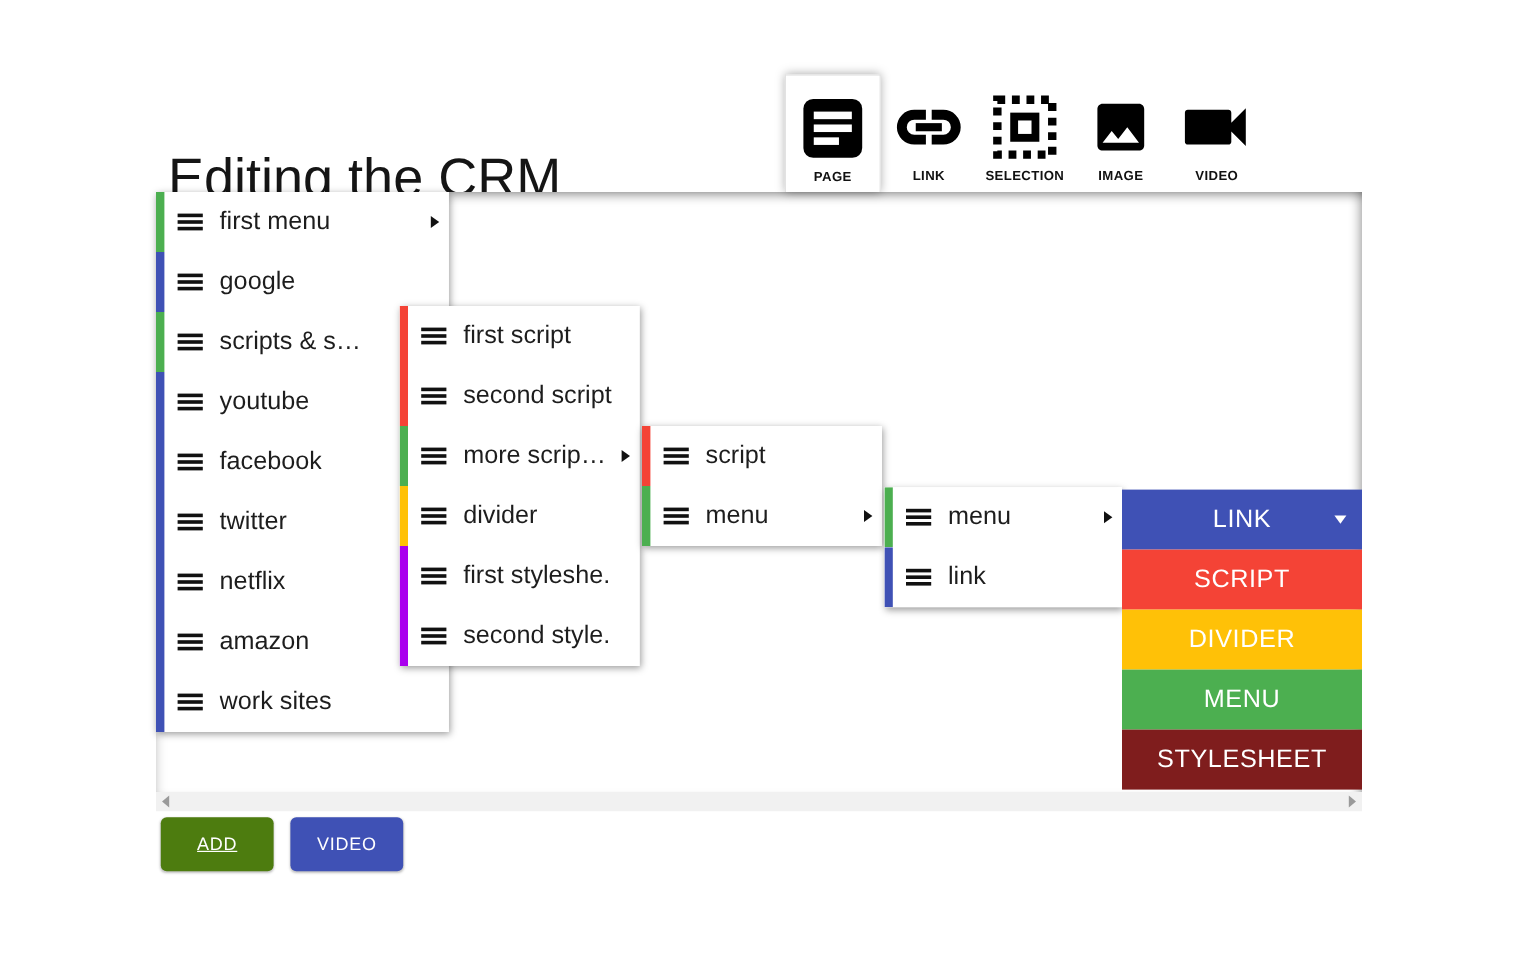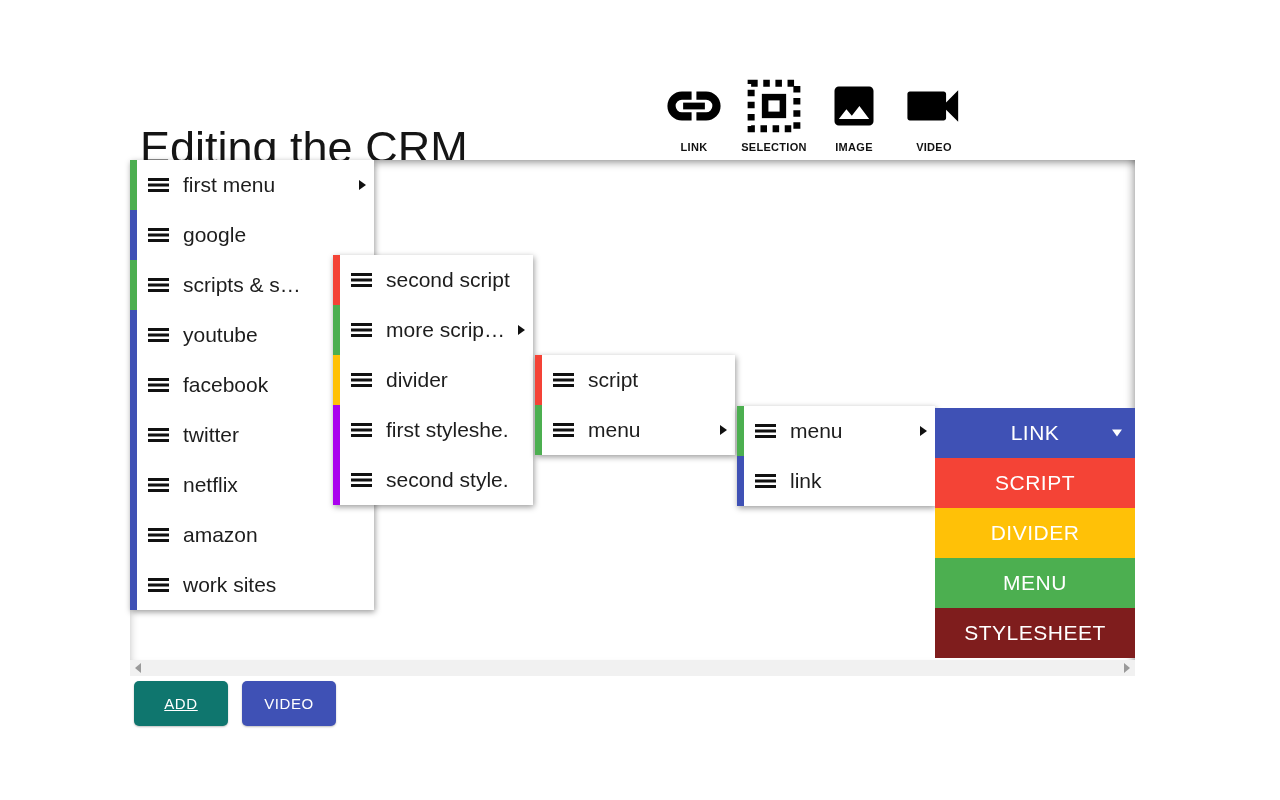--- a/index.html
+++ b/index.html
@@ -109,20 +109,31 @@
   }
   .action-btn.add{left:134px;width:94px;}
   .action-btn.select{left:242px;width:94px;}
 </style>
 </head>
 <body>
 
 <h1 class="page-title">Editing the CRM</h1>
 
 <div class="toolbar">
+    <div class="tb-item selected">
+      <span class="tb-icon">
+        <svg width="56" height="56" viewBox="0 0 24 24">
+          <rect x="1.5" y="1.5" width="21" height="21" rx="3.5" fill="#000"></rect>
+          <rect x="5.2" y="6" width="13.6" height="2.7" fill="#fff"></rect>
+          <rect x="5.2" y="10.6" width="13.6" height="2.7" fill="#fff"></rect>
+          <rect x="5.2" y="15.2" width="9" height="2.7" fill="#fff"></rect>
+        </svg>
+      </span>
+      <div class="tb-label">PAGE</div>
+    </div>
     <div class="tb-item">
       <span class="tb-icon">
         <svg width="62" height="46" viewBox="0 0 24 18">
           <path fill="#000" d="M11 3H7a6 6 0 0 0 0 12h4v-3.4H7a2.6 2.6 0 0 1 0-5.2h4z"></path>
           <path fill="#000" d="M13 3h4a6 6 0 0 1 0 12h-4v-3.4h4a2.6 2.6 0 0 0 0-5.2h-4z"></path>
           <rect x="7.5" y="7.6" width="9" height="2.8" fill="#000"></rect>
         </svg>
       </span>
       <div class="tb-label">LINK</div>
     </div>
@@ -202,20 +213,25 @@
       <div class="menu-item">
         <span class="bar" style="background: rgb(63, 81, 181);"></span>
         <span class="burger"></span>
         <span class="menu-label">work sites</span>
       </div>
     </div>
     <div class="menu-panel" style="left: 333px; top: 255px; width: 200px; z-index: 3;">
       <div class="menu-item">
         <span class="bar" style="background: rgb(244, 67, 54);"></span>
         <span class="burger"></span>
+        <span class="menu-label">first script</span>
+      </div>
+      <div class="menu-item">
+        <span class="bar" style="background: rgb(244, 67, 54);"></span>
+        <span class="burger"></span>
         <span class="menu-label">second script</span>
       </div>
       <div class="menu-item">
         <span class="bar" style="background: rgb(76, 175, 80);"></span>
         <span class="burger"></span>
         <span class="menu-label">more scrip…</span>
         <span class="sub-arrow"></span>
       </div>
       <div class="menu-item">
         <span class="bar" style="background: rgb(255, 193, 7);"></span>
@@ -278,14 +294,14 @@
     <div class="type-btn" style="background: #7f1d1d;">
       <span>STYLESHEET</span>
     </div>
   </div>
 
 <div class="hscrollbar">
   <span class="scroll-arrow left"></span>
   <span class="scroll-arrow right"></span>
 </div>
 
-<button class="action-btn add" style="background: #0f766e; text-decoration: underline;">ADD</button>
+<button class="action-btn add" style="background: #4d7c0f; text-decoration: underline;">ADD</button>
 <button class="action-btn select" style="background: rgb(63, 81, 181);">VIDEO</button>
 
 </body></html>

